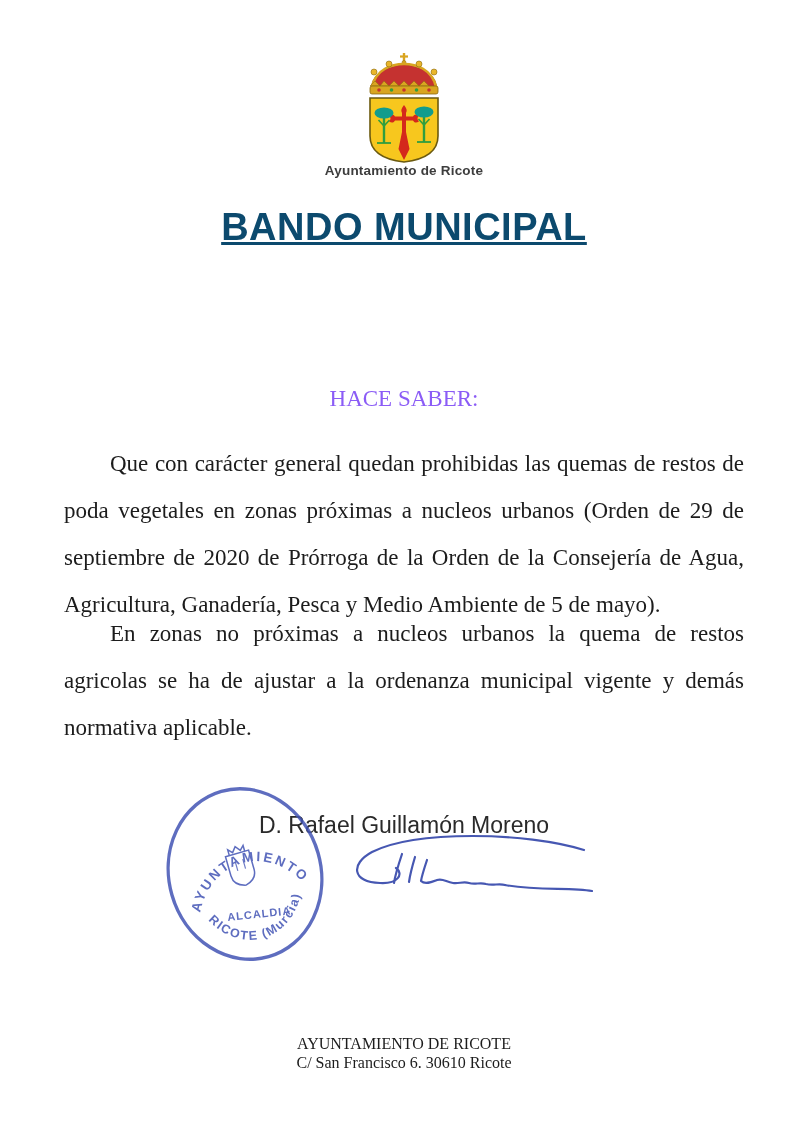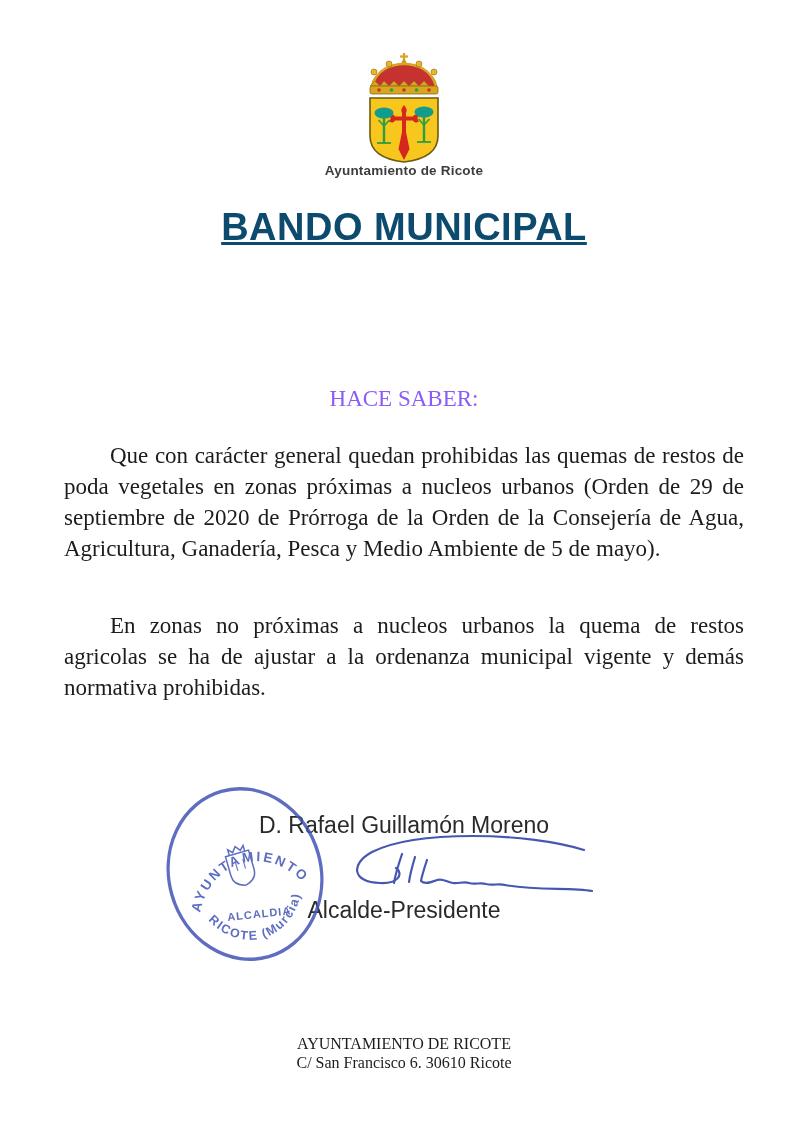--- a/index.html
+++ b/index.html
@@ -43,21 +43,21 @@
     line-height: 34px;
     color: #1c1c1c;
   }
   .hace-saber {
     top: 386px;
     font-size: 23px;
     color: #8b5cf6;
   }
   .body-par {
     font-size: 23px;
-    line-height: 31px;
+    line-height: 47px;
     text-align: justify;
     text-indent: 46px;
     color: #1c1c1c;
   }
   .par1 { top: 440px; }
   .par2 { top: 610px; }
   .date-line {
     top: 730px;
     font-family: "Liberation Sans", sans-serif;
     font-size: 21.5px;
@@ -159,21 +159,21 @@
   </div>
 
   <div class="block centered org-label">Ayuntamiento de Ricote</div>
 
   <div class="block centered doc-title">BANDO MUNICIPAL</div>
 
 
   <div class="block centered hace-saber">HACE SABER:</div>
 
   <div class="block body-par par1">Que con carácter general quedan prohibidas las quemas de restos de poda vegetales en zonas próximas a nucleos urbanos (Orden de 29 de septiembre de 2020 de Prórroga de la Orden de la Consejería de Agua, Agricultura, Ganadería, Pesca y Medio Ambiente de 5 de mayo).</div>
-  <div class="block body-par par2">En zonas no próximas a nucleos urbanos la quema de restos agricolas se ha de ajustar a la ordenanza municipal vigente y demás normativa prohibidas.</div>
+  <div class="block body-par par2">En zonas no próximas a nucleos urbanos la quema de restos agricolas se ha de ajustar a la ordenanza municipal vigente y demás normativa aplicable.</div>
 
 
   <svg class="stamp-svg" viewBox="0 0 184 188">
     <g transform="translate(92,94) rotate(-16)" opacity="0.85">
       <ellipse cx="0" cy="0" rx="76" ry="86" fill="none" stroke="#4254b5" stroke-width="3.4"></ellipse>
       <defs>
         <path id="stampTopArc" d="M -56.2,30.4 A 62,72 0 0 1 56.2,30.4"></path>
         <path id="stampBottomArc" d="M -54,18 A 56,66 0 0 0 54,18"></path>
       </defs>
       <text class="stamp-text" font-size="13.5" letter-spacing="2.5">
@@ -195,20 +195,19 @@
   <div class="block centered sig-name">D. Rafael Guillamón Moreno</div>
 
   <svg class="scribble-svg" viewBox="0 0 332 78">
     <g fill="none" stroke="#3d4fae" stroke-width="2.2" stroke-linecap="round" stroke-linejoin="round" opacity="0.95">
       <path d="M 318,22 C 260,4 150,2 106,24 C 84,36 86,54 114,55 C 132,56 138,46 130,40"></path>
       <path d="M 136,26 C 132,38 129,48 128,55 M 149,29 C 146,39 144,47 143,54 M 161,32 C 158,41 156,47 155,53 C 159,57 166,54 171,52 C 177,50 180,54 187,55 C 193,56 197,53 203,55 C 209,57 214,54 220,56 C 227,58 233,55 239,57"></path>
       <path d="M 239,57 C 272,63 305,59 326,63"></path>
     </g>
   </svg>
 
-  <div class="block centered sig-role">Alcalde-Presidente</div>
 
   <div class="block centered footer">
     <div>AYUNTAMIENTO DE RICOTE</div>
     <div>C/ San Francisco 6. 30610 Ricote</div>
   </div>
 
 </div>
 
 </body></html>

